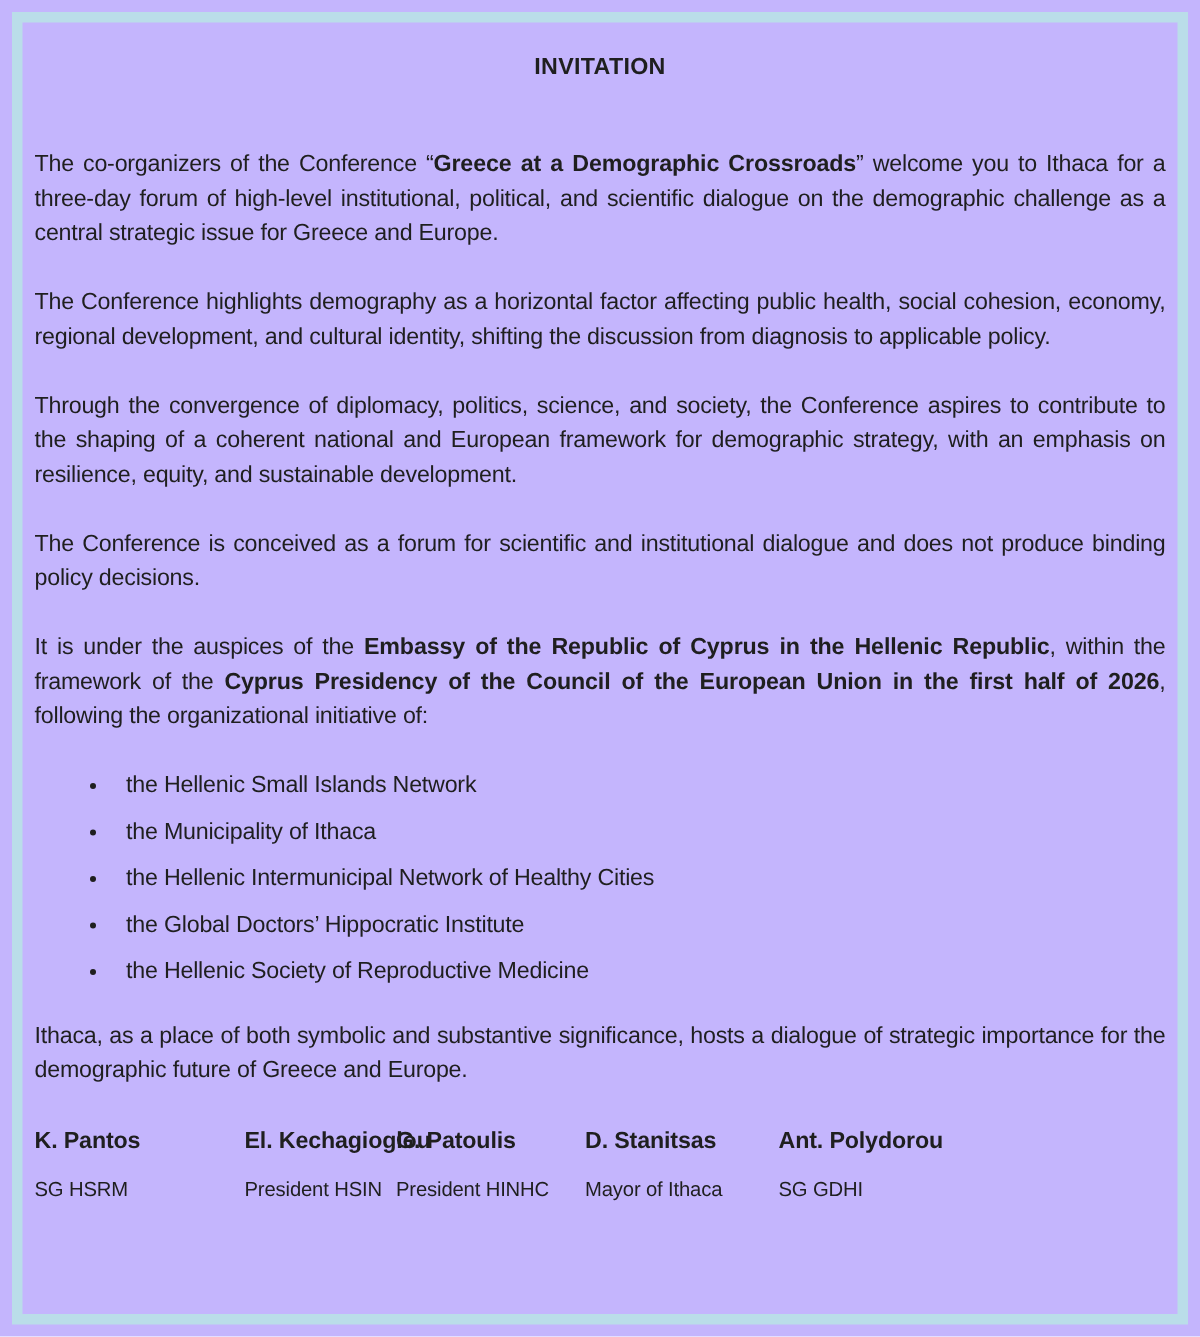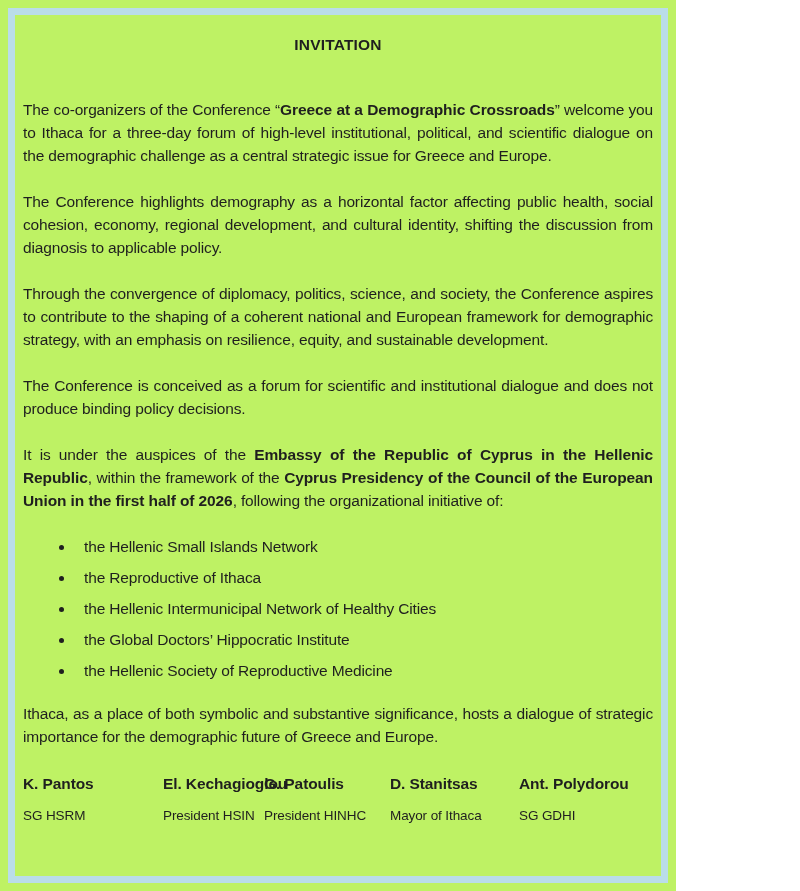--- a/index.html
+++ b/index.html
@@ -4,23 +4,23 @@
 <style>
   html, body {
     margin: 0;
     padding: 0;
     background: #ffffff;
     font-family: "Liberation Sans", sans-serif;
     color: #1f1f1f;
   }
   .canvas {
     position: relative;
-    width: 676px;
+    width: 800px;
     height: 891px;
-    background: #bef264;
+    background: #c4b5fd;
     overflow: hidden;
   }
   .page-frame {
     position: absolute;
     left: 8px;
     top: 8px;
     right: 8px;
     bottom: 8px;
     border-style: solid;
     border-width: 7px;
@@ -89,21 +89,21 @@
     <div>
       <p class="para"><span>The co-organizers of the Conference “</span><b>Greece at a Demographic Crossroads</b><span>” welcome you to Ithaca for a three-day forum of high-level institutional, political, and scientific dialogue on the demographic challenge as a central strategic issue for Greece and Europe.</span></p>
       <p class="para"><span>The Conference highlights demography as a horizontal factor affecting public health, social cohesion, economy, regional development, and cultural identity, shifting the discussion from diagnosis to applicable policy.</span></p>
       <p class="para"><span>Through the convergence of diplomacy, politics, science, and society, the Conference aspires to contribute to the shaping of a coherent national and European framework for demographic strategy, with an emphasis on resilience, equity, and sustainable development.</span></p>
       <p class="para"><span>The Conference is conceived as a forum for scientific and institutional dialogue and does not produce binding policy decisions.</span></p>
       <p class="para"><span>It is under the auspices of the </span><b>Embassy of the Republic of Cyprus in the Hellenic Republic</b><span>, within the framework of the </span><b>Cyprus Presidency of the Council of the European Union in the first half of 2026</b><span>, following the organizational initiative of:</span></p>
     </div>
 
     <ul class="org-list">
         <li>the Hellenic Small Islands Network</li>
-        <li>the Reproductive of Ithaca</li>
+        <li>the Municipality of Ithaca</li>
         <li>the Hellenic Intermunicipal Network of Healthy Cities</li>
         <li>the Global Doctors’ Hippocratic Institute</li>
         <li>the Hellenic Society of Reproductive Medicine</li>
       </ul>
 
     <p class="para closing"><span>Ithaca, as a place of both symbolic and substantive significance, hosts a dialogue of strategic importance for the demographic future of Greece and Europe.</span></p>
 
     <div class="sig-grid">
         <div class="sig-col">
           <div class="sig-name">K. Pantos</div>

